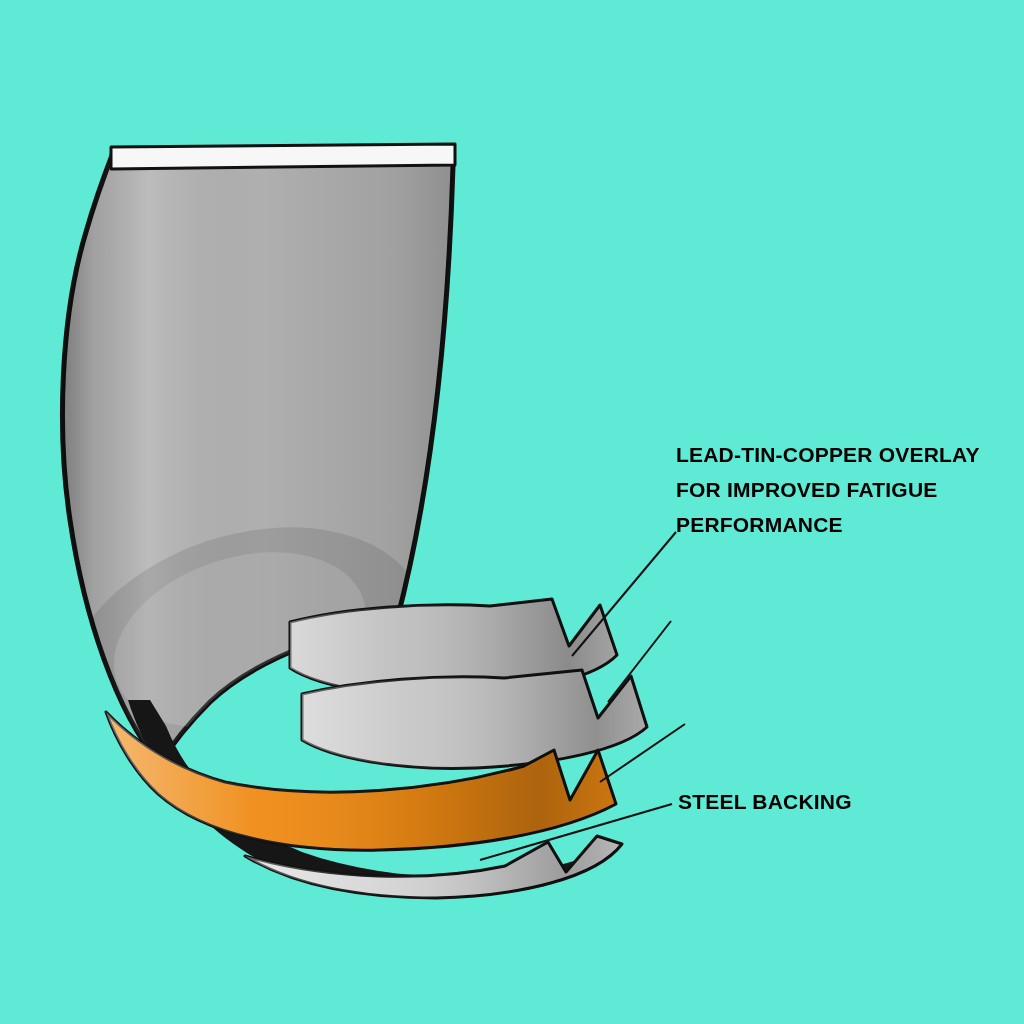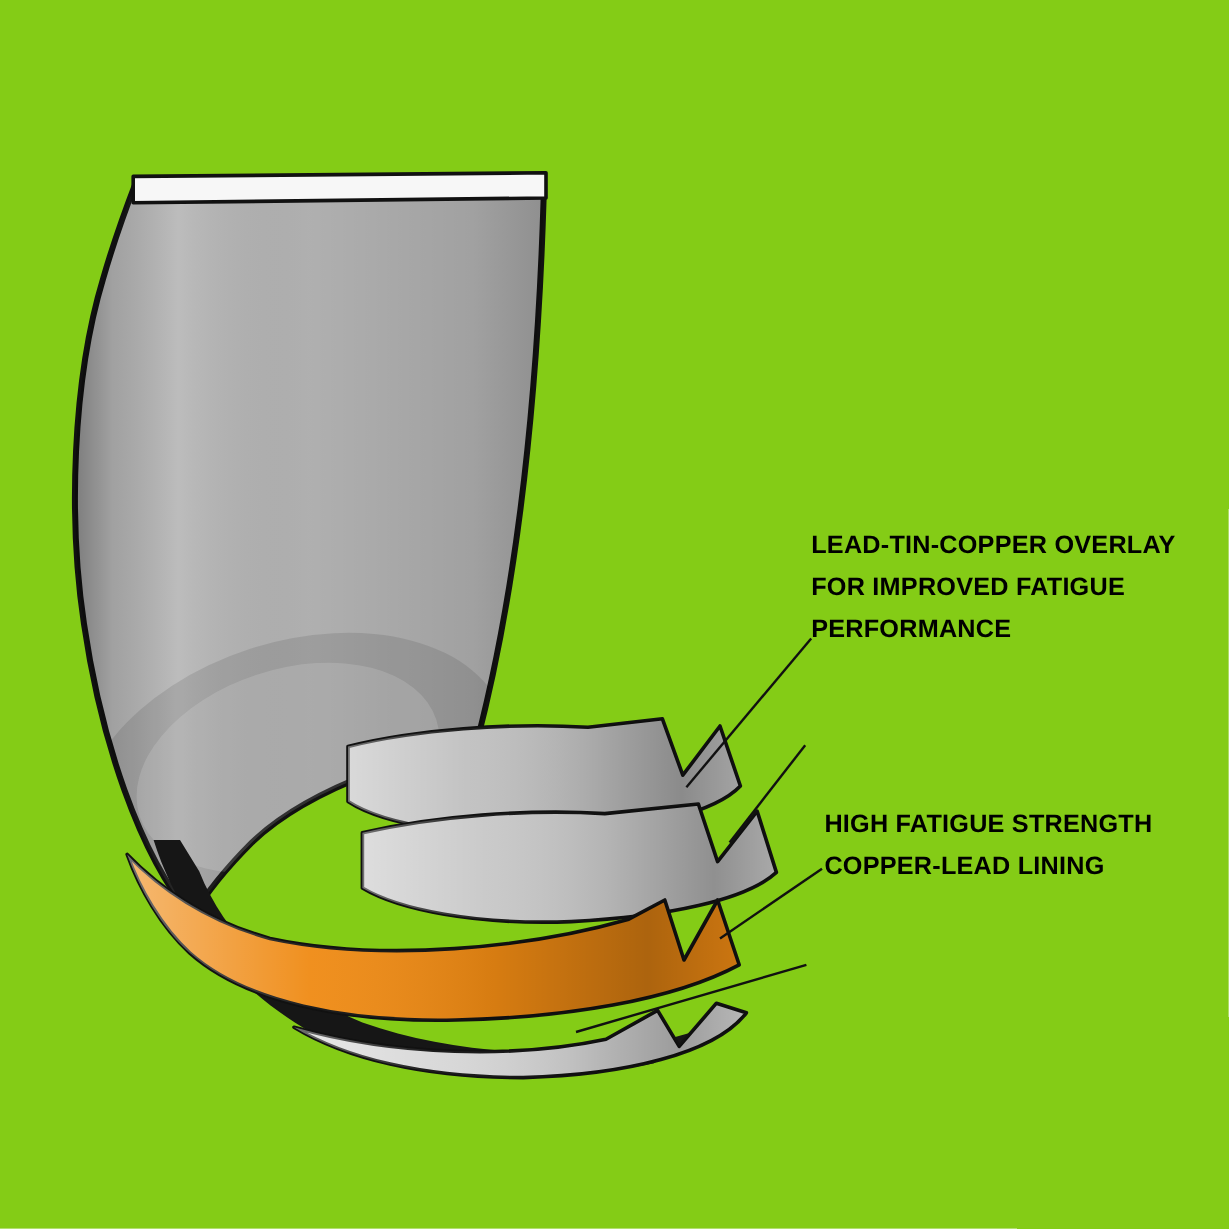--- a/index.html
+++ b/index.html
@@ -5,21 +5,21 @@
   html, body {
     margin: 0;
     padding: 0;
     background: #ffffff;
     font-family: "Liberation Sans", sans-serif;
   }
   .stage {
     position: relative;
     width: 1024px;
     height: 1024px;
-    background: #84cc16;
+    background: #5eead4;
     overflow: hidden;
   }
   .diagram-svg {
     position: absolute;
     inset: 0;
   }
   .layer-path {
     stroke: #111111;
     stroke-width: 3;
     stroke-linejoin: round;
@@ -106,17 +106,16 @@
     <line class="leader" x1="608" y1="702" x2="671" y2="621"></line>
     <line class="leader" x1="600" y1="782" x2="685" y2="724"></line>
     <line class="leader" x1="480" y1="860" x2="672" y2="804"></line>
   </svg>
 
   <div class="label" style="left:676px; top:437px;">LEAD-TIN-COPPER OVERLAY
 FOR IMPROVED FATIGUE
 PERFORMANCE</div>
 
 
-  <div class="label" style="left:687px; top:669px;">HIGH FATIGUE STRENGTH
-COPPER-LEAD LINING</div>
 
+  <div class="label" style="left:678px; top:784px;">STEEL BACKING</div>
 
 </div>
 
 </body></html>

